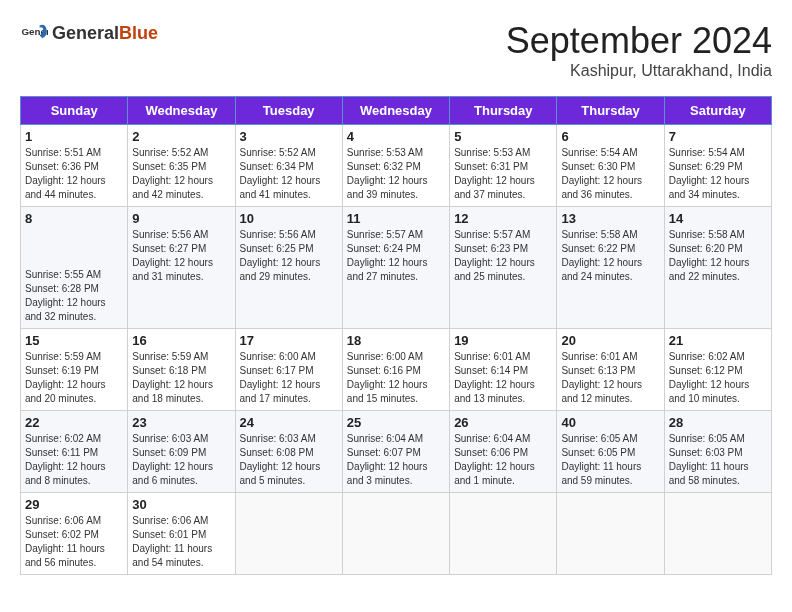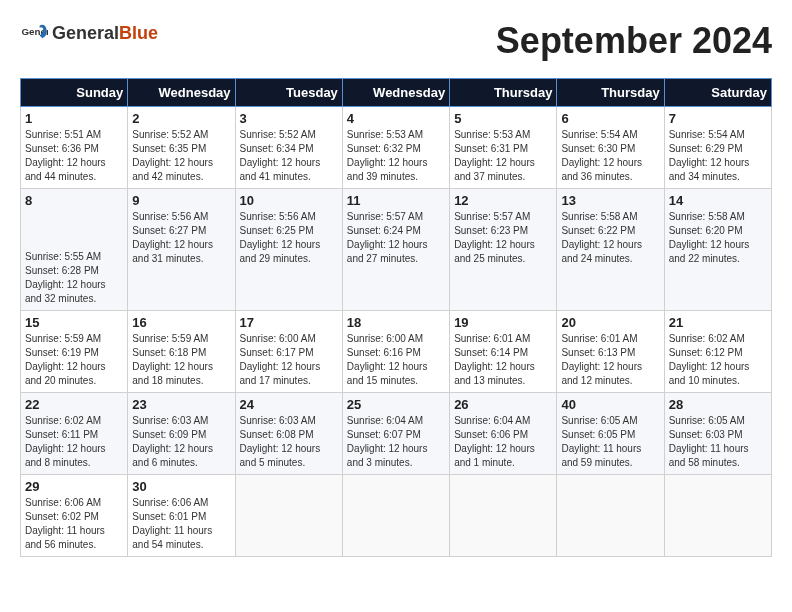--- a/index.html
+++ b/index.html
@@ -33,38 +33,38 @@
     }
     .logo-icon {
       width: 28px;
       height: 28px;
     }
     .title-area {
       text-align: right;
     }
     .month-title {
       font-size: 36px;
-      font-weight: bold;
+      font-weight: normal;
       color: #222;
     }
     .location-title {
       font-size: 16px;
       color: #444;
     }
     table {
       width: 100%;
       border-collapse: collapse;
     }
     thead tr th {
-      background-color: #0f172a;
+      background-color: #6d28d9;
       color: #fff;
       font-size: 13px;
       font-weight: bold;
       padding: 6px 4px;
-      text-align: right;
+      text-align: center;
       border: 1px solid #5a8fd4;
     }
     tbody tr td {
       vertical-align: top;
       padding: 4px 4px;
       font-size: 10px;
       color: #333;
       border: 1px solid #d0d0d0;
       background: #fff;
       width: 14.28%;
@@ -100,20 +100,21 @@
     </svg>
     <div style="display:flex;flex-direction:column;line-height:1.1;">
       <div style="display:flex;gap:0;">
         <span class="logo-text-general">General</span>
         <span class="logo-text-blue">Blue</span>
       </div>
     </div>
   </div>
   <div class="title-area">
     <div class="month-title">September 2024</div>
+    <div class="location-title">Kashipur, Uttarakhand, India</div>
   </div>
 </div>
 
 <table>
   <thead>
     <tr>
       <th>Sunday</th>
       <th>Wednesday</th>
       <th>Tuesday</th>
       <th>Wednesday</th>

